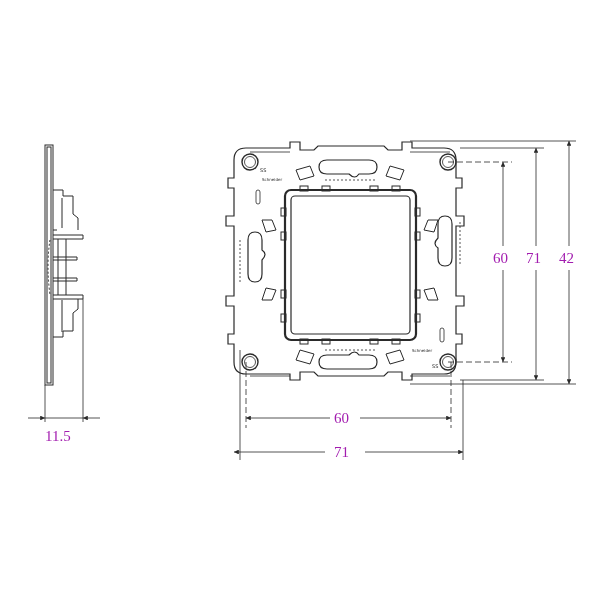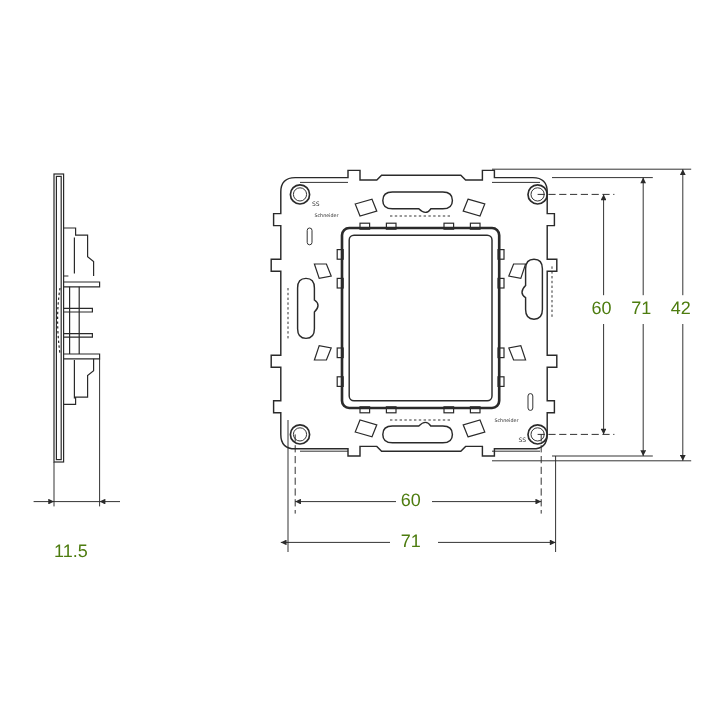--- a/index.html
+++ b/index.html
@@ -1,18 +1,18 @@
 <!DOCTYPE html>
 <html><head>
 <meta charset="utf-8">
 <style>
   html, body { margin: 0; padding: 0; background: #ffffff; }
   body { width: 600px; height: 600px; position: relative; overflow: hidden; font-family: "DejaVu Sans", sans-serif; }
   svg { position: absolute; left: 0; top: 0; }
-  .dim-label { position: absolute; font-family: Liberation Sans, sans-serif; font-size: 15px; color: #4d7c0f; background: #fff; line-height: 16px; padding: 0 1px; }
+  .dim-label { position: absolute; font-family: Liberation Serif, serif; font-size: 15px; color: #a21caf; background: #fff; line-height: 16px; padding: 0 1px; }
 </style>
 </head>
 <body>
 
 <svg width="600" height="600" viewBox="0 0 600 600">
   <defs>
     <marker id="arr" viewBox="0 0 10 10" refX="10" refY="5" markerWidth="9" markerHeight="6" orient="auto-start-reverse">
       <path d="M0,0 L10,5 L0,10 z" fill="#2a2a2a"></path>
     </marker>
   </defs>
@@ -128,20 +128,20 @@
     <line x1="451" y1="362" x2="451" y2="428" stroke-dasharray="6,3"></line>
     <line x1="240" y1="350" x2="240" y2="460"></line>
     <line x1="463" y1="380" x2="463" y2="460"></line>
     <line x1="330" y1="418" x2="246" y2="418" marker-end="url(#arr)"></line>
     <line x1="360" y1="418" x2="451" y2="418" marker-end="url(#arr)"></line>
     <line x1="325" y1="452" x2="234" y2="452" marker-end="url(#arr)"></line>
     <line x1="365" y1="452" x2="463" y2="452" marker-end="url(#arr)"></line>
   </g>
 </svg>
 
-<span class="dim-label" style="left:44px; top:452px;">11.5</span>
+<span class="dim-label" style="left:44px; top:428px;">11.5</span>
 
 <span class="dim-label" style="left:492px; top:250px;">60</span>
 <span class="dim-label" style="left:525px; top:250px;">71</span>
 <span class="dim-label" style="left:558px; top:250px;">42</span>
 
 <span class="dim-label" style="left:333px; top:410px;">60</span>
 <span class="dim-label" style="left:333px; top:444px;">71</span>
 
 </body></html>

